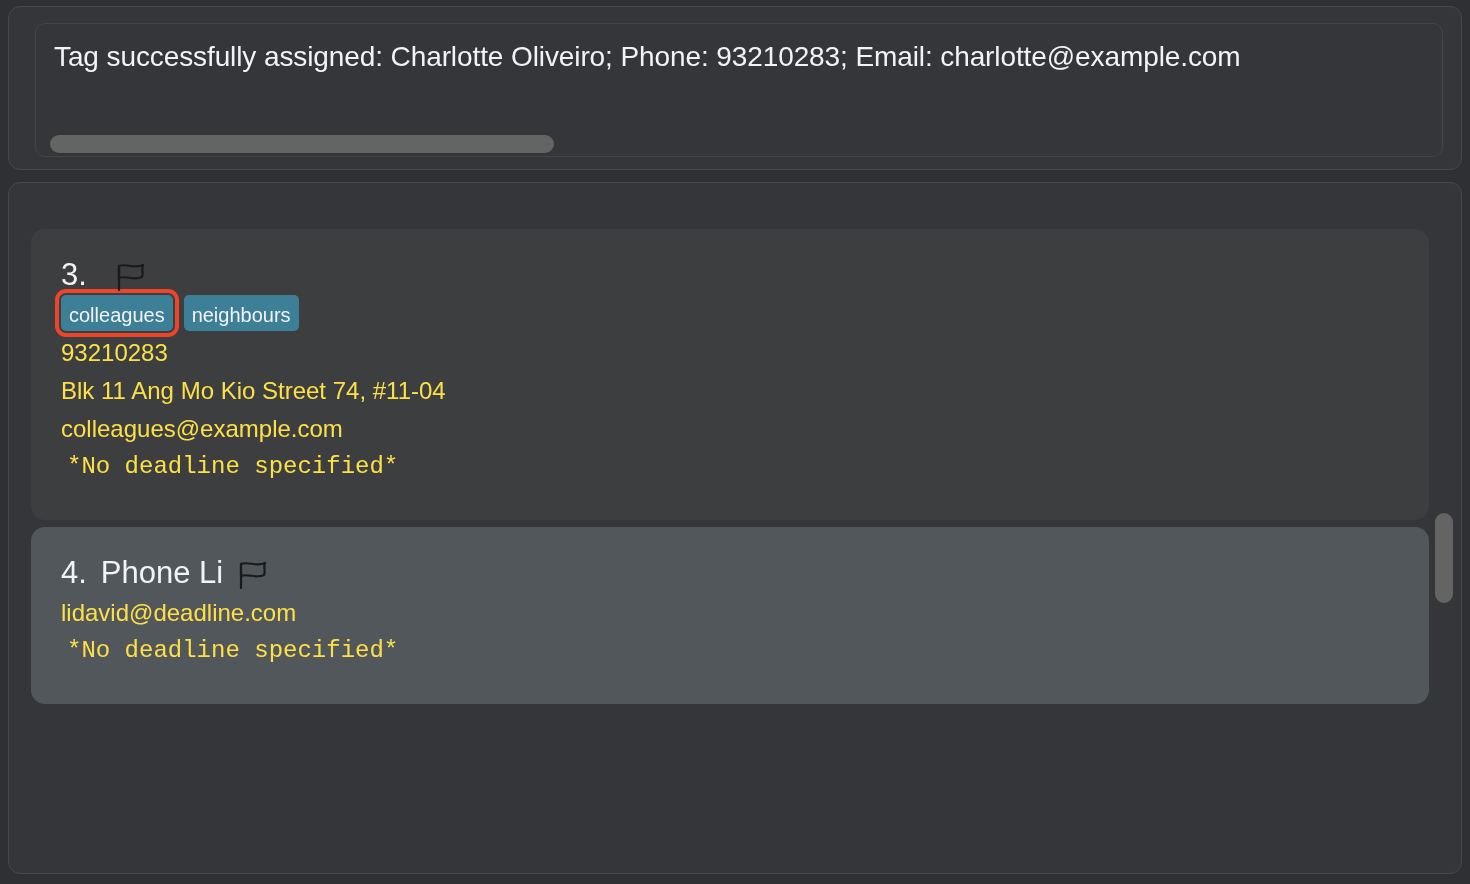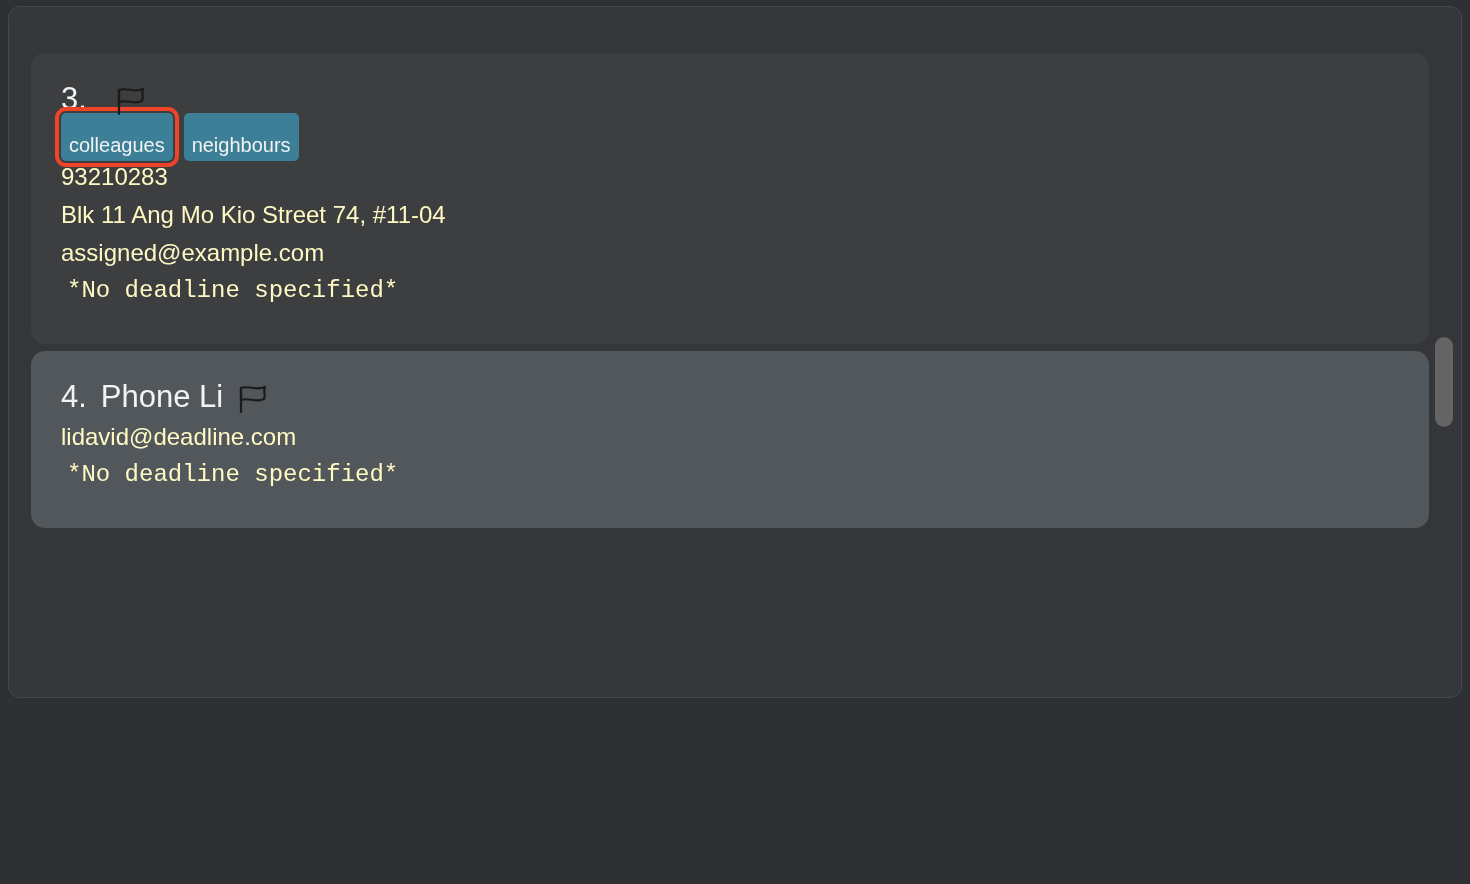--- a/index.html
+++ b/index.html
@@ -121,31 +121,31 @@
   }
   .tag {
     display: inline-flex;
     align-items: center;
     justify-content: center;
     background: #3d7f96;
     color: #f2f3f4;
     font-size: 20px;
     line-height: 20px;
     border-radius: 5px;
-    padding: 22px 8px 6px 8px;
+    padding: 10px 8px 6px 8px;
     white-space: nowrap;
   }
   .tag.highlighted {
     outline: 4px solid #f04428;
     outline-offset: 2px;
     border-radius: 5px;
   }
 
   .card-line {
-    color: #fef9c3;
+    color: #fde047;
     font-size: 24px;
     line-height: 38px;
     white-space: nowrap;
   }
   .card-line.deadline { padding-left: 6px; font-family: Liberation Mono, monospace; }
 
   
   .vscroll-track {
     position: absolute;
     right: 6px; top: 8px; bottom: 8px;
@@ -160,41 +160,49 @@
     height: 90px;
     background: #646464;
     border-radius: 9px;
   }
 </style>
 </head>
 <body>
 
 <div id="app">
 
+  <div class="result-panel">
+    <div class="result-inner">
+      <div class="result-text">Tag successfully assigned: Charlotte Oliveiro; Phone: 93210283; Email: charlotte@example.com</div>
+      <div class="hscroll-track">
+        <div class="hscroll-thumb"></div>
+      </div>
+    </div>
+  </div>
 
   <div class="list-panel">
     <div class="list-scroll">
 
       <div class="card normal">
         <div class="card-title">
           <span class="card-index">3.</span>
           <span class="flag-icon">
             <svg viewBox="0 0 34 30" width="34" height="30" aria-hidden="true">
               <path d="M5 4 L5 28" stroke="#1a1a1a" stroke-width="2.2" fill="none" stroke-linecap="round"></path>
               <path d="M5 4 C12 1, 20 7, 29 3 C27 8, 30 11, 28 15 C20 19, 12 13, 5 16 Z" stroke="#1a1a1a" stroke-width="2.2" fill="none" stroke-linejoin="round"></path>
             </svg>
           </span>
         </div>
         <div class="tag-row">
           <span class="tag highlighted">colleagues</span>
           <span class="tag">neighbours</span>
         </div>
         <div class="card-line">93210283</div>
         <div class="card-line">Blk 11 Ang Mo Kio Street 74, #11-04</div>
-        <div class="card-line">assigned@example.com</div>
+        <div class="card-line">colleagues@example.com</div>
         <div class="card-line deadline">*No deadline specified*</div>
       </div>
 
       <div class="card selected">
         <div class="card-title">
           <span class="card-index">4.</span>
           <span class="card-name">Phone Li</span>
           <span class="flag-icon">
             <svg viewBox="0 0 34 30" width="34" height="30" aria-hidden="true">
               <path d="M5 4 L5 28" stroke="#1a1a1a" stroke-width="2.2" fill="none" stroke-linecap="round"></path>

